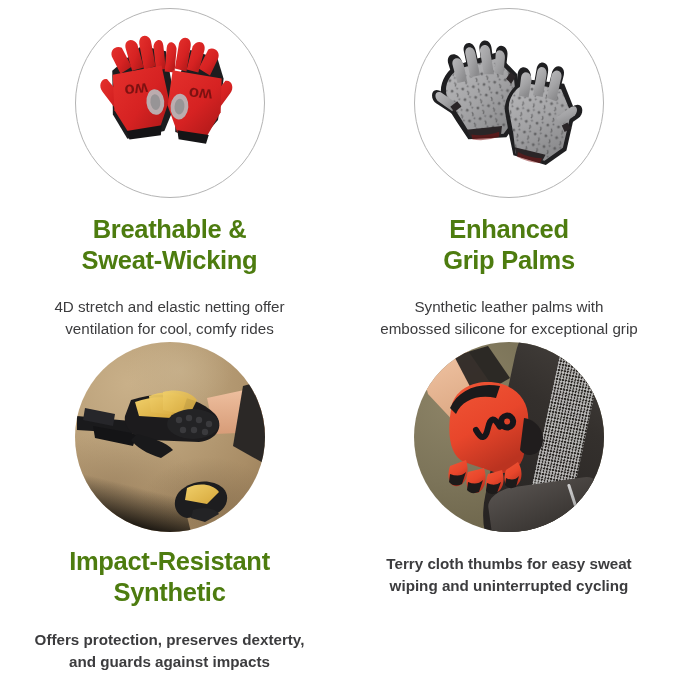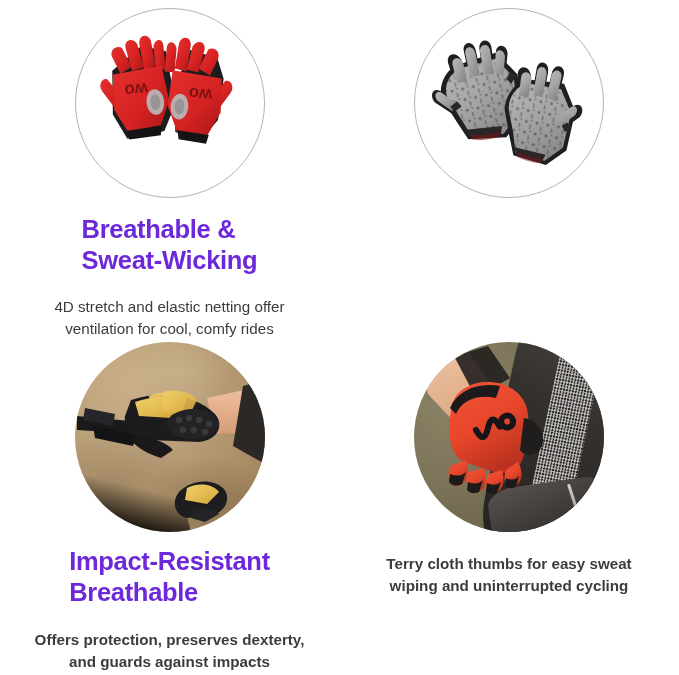--- a/index.html
+++ b/index.html
@@ -44,21 +44,22 @@
     background: #ffffff;
     box-sizing: border-box;
   }
   .cell.top .media { margin-top: 8px; }
   .cell.bottom .media { margin-top: 2px; }
 
   
   .heading {
     font-size: 25.5px;
     font-weight: bold;
-    color: #6d28d9;
+    color: #4d7c0f;
+    text-align: center;
     line-height: 1.22;
     letter-spacing: -0.3px;
     white-space: pre-line;
     margin: 0;
   }
   .cell.top .heading { margin-top: 16px; }
   .cell.bottom .heading { margin-top: 14px; }
 
   .body-text {
     font-size: 15.2px;
@@ -248,20 +249,24 @@
               <path d="M37 9 C37 -1 27 -1 27 7 L27 31 L37 31 Z" fill="url(#grayA)"></path>
               <path d="M52 11 C54 1 44 -1 42 7 L41 31 L51 33 Z" fill="url(#grayA)"></path>
               <path d="M18 86 L50 88 L47 97 L21 94 Z" fill="#2a2527"></path>
               <path d="M66 52 L71 57 L65 62 L61 56 Z" fill="#2a2527"></path>
               <path d="M22 90 q12 4 25 2 l-1 5 q-12 2 -24 -2 Z" fill="#7e1414" opacity=".5"></path>
             </g>
           </g>
         </svg>
       </div>
     </div>
+    <p class="heading">Enhanced
+Grip Palms</p>
+    <p class="body-text">Synthetic leather palms with
+embossed silicone for exceptional grip</p>
   </div>
 
   <div class="cell bottom">
     <div class="media">
       <div class="photo photo-dirt">
         <div class="dirt-blur"></div>
         <div class="shadow-corner"></div>
       </div>
       <div class="art">
         <svg viewBox="0 0 190 190" preserveAspectRatio="xMidYMid meet">
@@ -303,21 +308,21 @@
 
           <path d="M62 92 C76 96 92 100 98 108 L86 116 C72 112 60 104 56 98 Z" fill="#19191b"></path>
 
           <path d="M104 150 C116 138 136 136 148 146 C156 154 152 168 140 172 L112 176 C100 174 96 160 104 150 Z" fill="#1d1d1f"></path>
           <path d="M112 146 C124 140 138 142 144 150 L132 162 L110 158 Z" fill="url(#yellowG)"></path>
           <path d="M118 168 C128 164 140 166 144 172 L130 180 L116 176 Z" fill="#232325"></path>
         </svg>
       </div>
     </div>
     <p class="heading">Impact-Resistant
-Breathable</p>
+Synthetic</p>
     <p class="body-text">Offers protection, preserves dexterty,
 and guards against impacts</p>
   </div>
 
   <div class="cell bottom">
     <div class="media">
       <div class="photo photo-jersey">
         <div class="jersey-dark"></div>
         <div class="jersey-mesh"></div>
         <div class="jersey-hem"></div>

